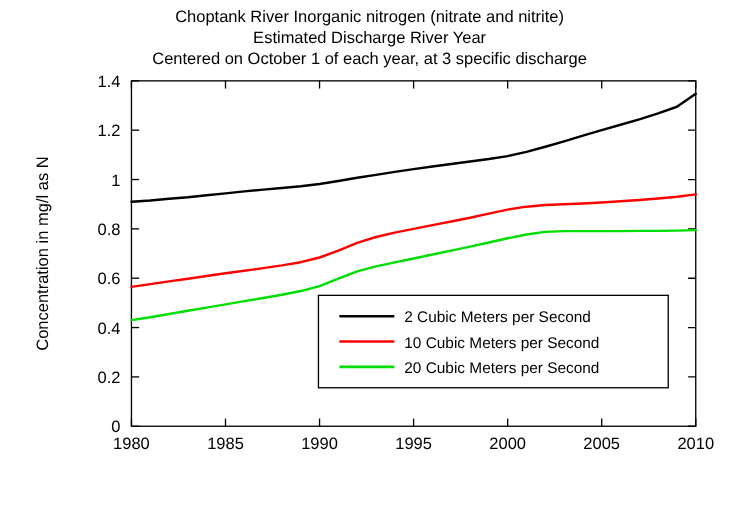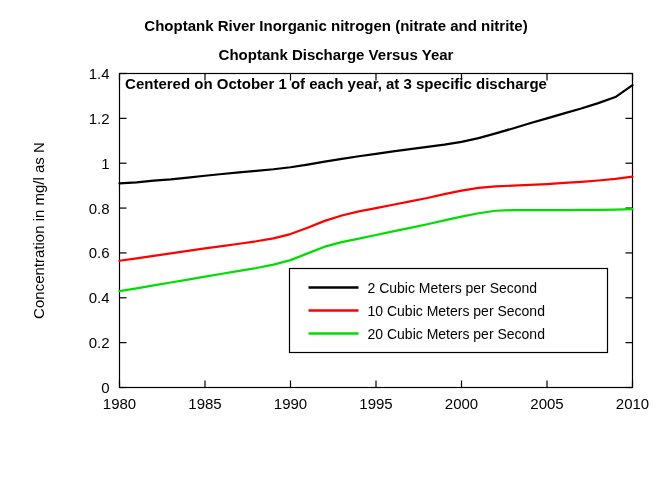--- a/index.html
+++ b/index.html
@@ -22,25 +22,24 @@
   }
   .title-block {
     position: absolute;
     left: 0;
     top: 6px;
     width: 672px;
     text-align: center;
   }
   .title-line {
     font-size: 15px;
-    font-weight: bold;
+    font-weight: normal;
     color: #000000;
     line-height: 19px;
     white-space: nowrap;
-    margin-top: 10px;
   }
   svg.plot {
     position: absolute;
     left: 0;
     top: 0;
     width: 672px;
     height: 480px;
   }
   .tick-label {
     font-family: "Liberation Sans", sans-serif;
@@ -58,21 +57,21 @@
     fill: #000000;
   }
 </style>
 </head>
 <body>
 
 <div id="chart-root">
 
   <div class="title-block">
     <div class="title-line">Choptank River Inorganic nitrogen (nitrate and nitrite)</div>
-    <div class="title-line">Choptank Discharge Versus Year</div>
+    <div class="title-line">Estimated Discharge River Year</div>
     <div class="title-line">Centered on October 1 of each year, at 3 specific discharge</div>
   </div>
 
   <svg class="plot" viewBox="0 0 672 480">
     <g id="svg-content">
         <rect x="119.5" y="73.5" width="513" height="314" fill="none" stroke="#000000" stroke-width="1.2"></rect>
         <line x1="119.5" y1="387.5" x2="126.5" y2="387.5" stroke="#000000" stroke-width="1.2"></line>
         <line x1="632.5" y1="387.5" x2="625.5" y2="387.5" stroke="#000000" stroke-width="1.2"></line>
         <text x="109.5" y="393" text-anchor="end" class="tick-label">0</text>
         <line x1="119.5" y1="342.6428571428571" x2="126.5" y2="342.6428571428571" stroke="#000000" stroke-width="1.2"></line>

